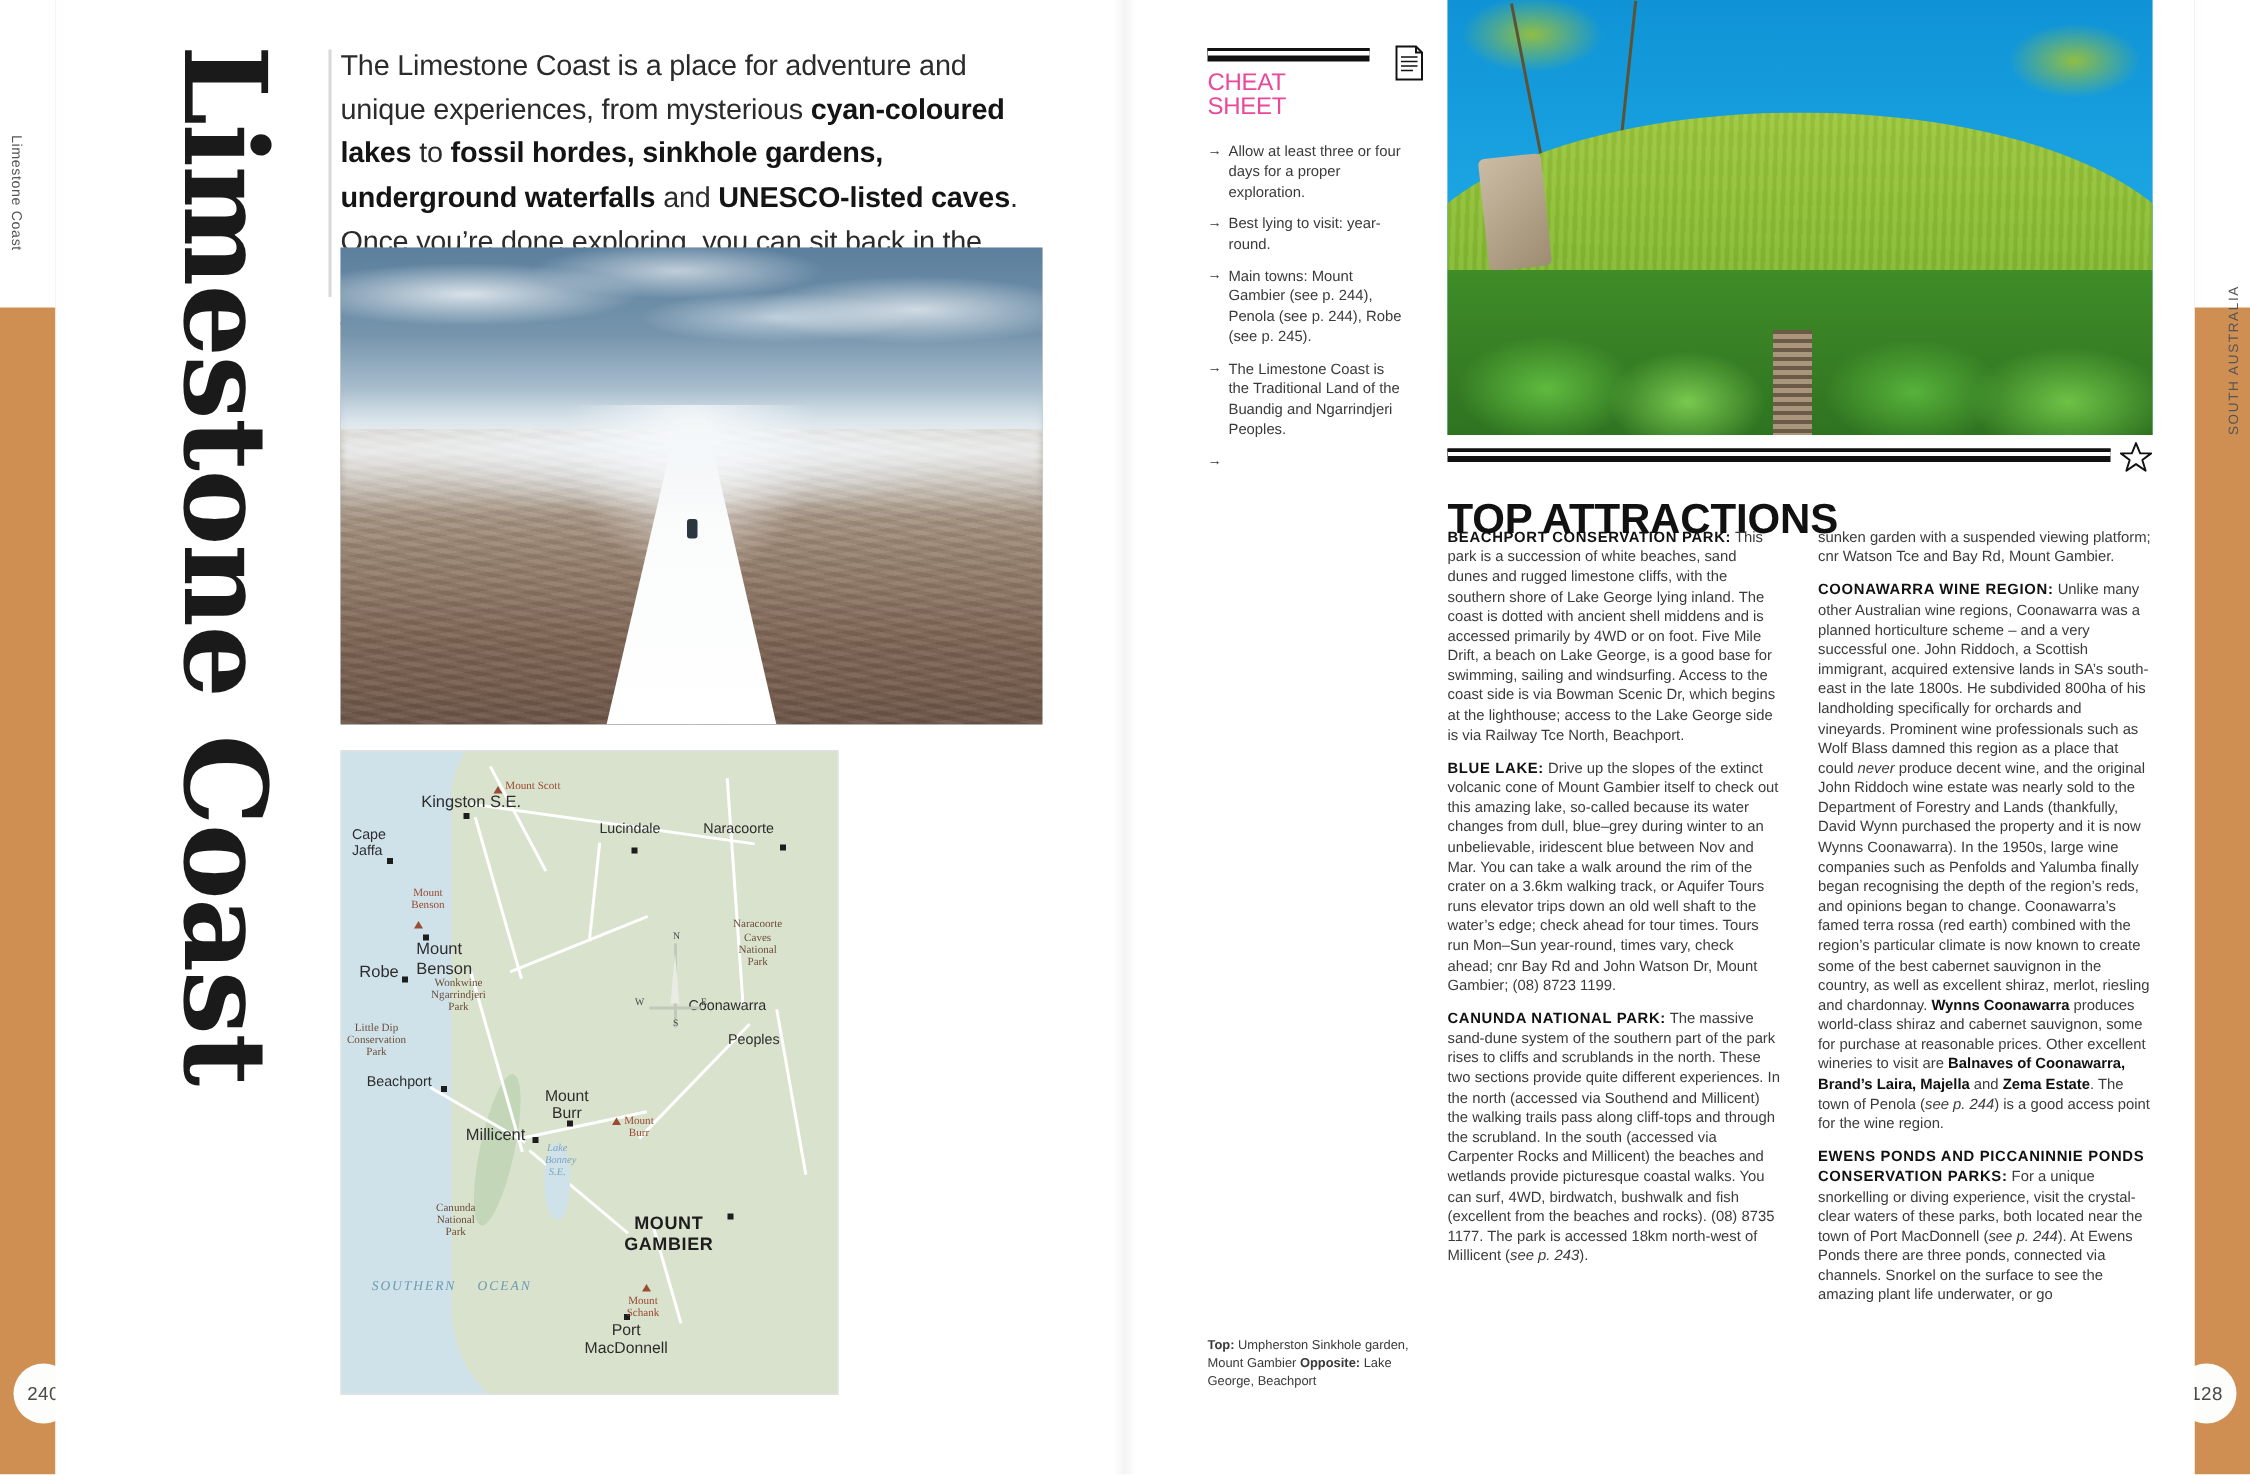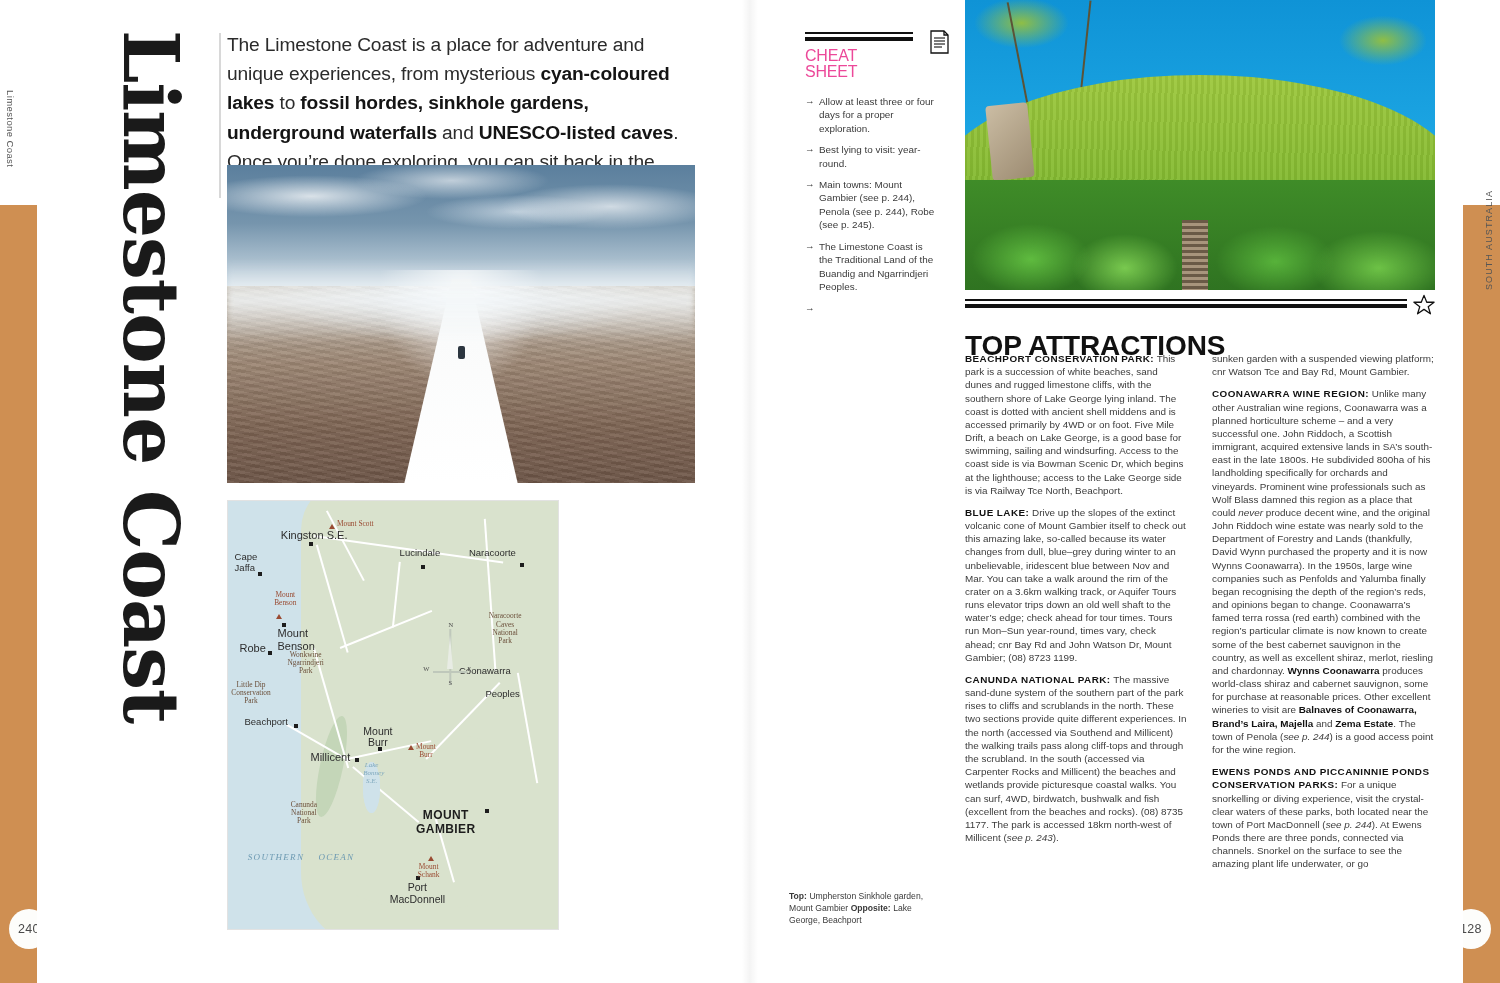--- a/index.html
+++ b/index.html
@@ -346,21 +346,21 @@
   .cheat li .arrow {
     position: absolute;
     left: 0;
     top: 0;
     color: #3a3a3a;
     font-size: 9.5px;
   }
 
   .credit {
     position: absolute;
-    left: 39px;
+    left: 55px;
     top: 890px;
     width: 135px;
     font-size: 8.6px;
     line-height: 1.42;
     color: #3a3a3a;
   }
   .credit b { font-weight: 700; }
 
   .photo-sinkhole {
     position: absolute;

